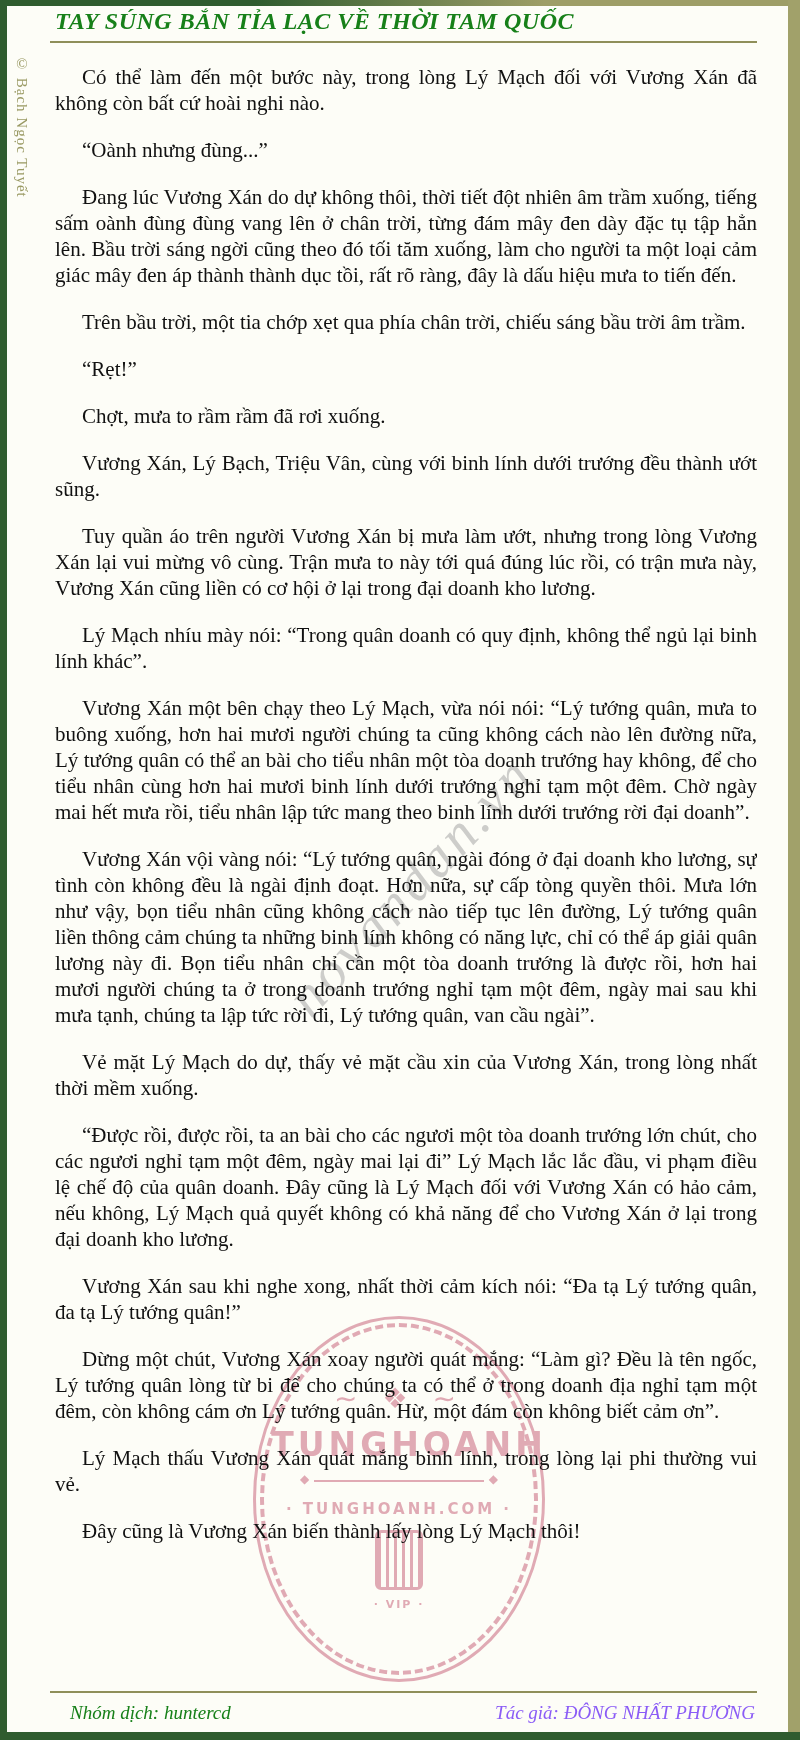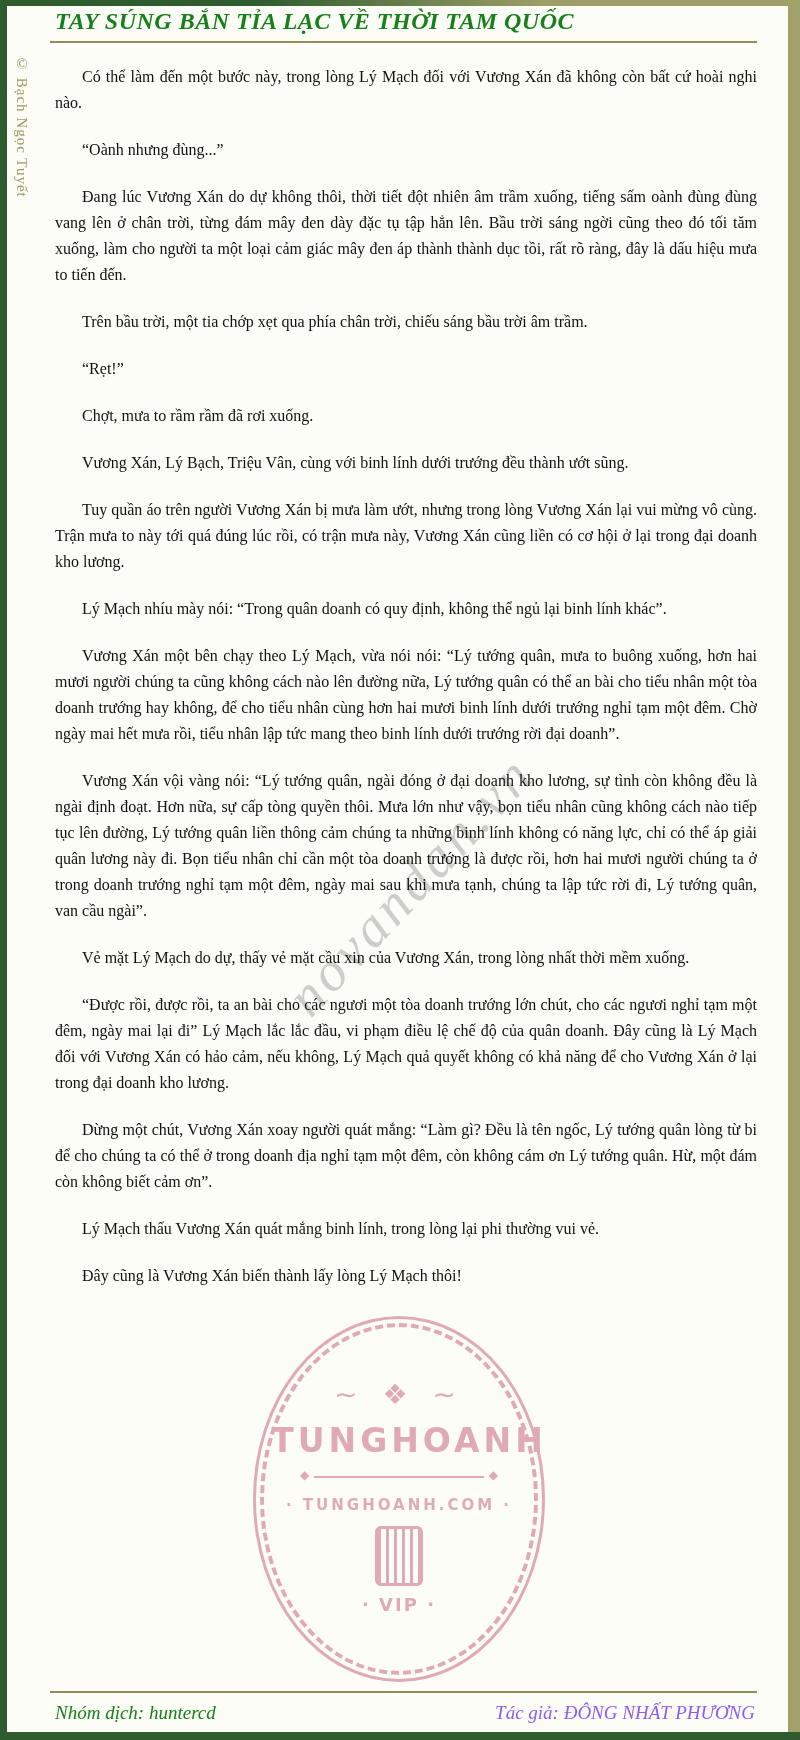--- a/index.html
+++ b/index.html
@@ -26,21 +26,21 @@
   
   .vertical-copy {
     position:absolute; left:13px; top:56px;
     writing-mode:vertical-rl; font-size:15px; letter-spacing:1px;
     color:#9a9a64; white-space:nowrap;
   }
 
   
   .content {
     position:absolute; left:55px; top:64px; width:702px; height:1622px;
-    overflow:hidden; font-size:16px; line-height:26px; color:#111111;
+    overflow:hidden; font-size:21px; line-height:26px; color:#111111;
     text-align:justify; z-index:2;
   }
   .content p { margin:0 0 21px 0; text-indent:27px; }
 
   
   .diag-watermark {
     position:absolute; left:100px; top:845px; width:620px; height:80px;
     display:flex; align-items:center; justify-content:center;
     transform:rotate(-47deg);
     font-style:italic; font-size:56px; letter-spacing:4px;
@@ -64,26 +64,26 @@
   .stamp-divider::before, .stamp-divider::after {
     content:"◆"; position:absolute; top:-8px; font-size:12px; color:currentColor;
     font-family:"DejaVu Sans",sans-serif;
   }
   .stamp-divider::before { left:-14px; } .stamp-divider::after { right:-14px; }
   .stamp-domain { font-family:"DejaVu Sans",sans-serif; font-weight:700; font-size:15px; letter-spacing:3px; margin-top:18px; white-space:nowrap; }
   .stamp-seal   {
     width:42px; height:54px; border:3px solid currentColor; border-radius:6px; margin-top:12px;
     background:repeating-linear-gradient(90deg, currentColor 0 3px, transparent 3px 8px);
   }
-  .stamp-vip { font-family:"DejaVu Sans",sans-serif; font-weight:700; font-size:18px; letter-spacing:2px; margin-top:8px; }
+  .stamp-vip { font-family:"DejaVu Sans",sans-serif; font-weight:700; font-size:11px; letter-spacing:2px; margin-top:8px; }
 
   
   .footer-rule { position:absolute; left:50px; top:1691px; width:707px; height:2px; background:#8f8f5a; }
   .footer-translator {
-    position:absolute; left:55px; top:1702px;
+    position:absolute; left:70px; top:1702px;
     font-style:italic; font-size:19px; color:#178019; white-space:nowrap;
   }
   .footer-author {
     position:absolute; right:45px; top:1702px;
     font-style:italic; font-size:19px; color:#8b5cf6; white-space:nowrap;
   }
 </style>
 </head>
 <body>
 
@@ -121,20 +121,21 @@
     <p>Trên bầu trời, một tia chớp xẹt qua phía chân trời, chiếu sáng bầu trời âm trầm.</p>
     <p>“Rẹt!”</p>
     <p>Chợt, mưa to rầm rầm đã rơi xuống.</p>
     <p>Vương Xán, Lý Bạch, Triệu Vân, cùng với binh lính dưới trướng đều thành ướt sũng.</p>
     <p>Tuy quần áo trên người Vương Xán bị mưa làm ướt, nhưng trong lòng Vương Xán lại vui mừng vô cùng. Trận mưa to này tới quá đúng lúc rồi, có trận mưa này, Vương Xán cũng liền có cơ hội ở lại trong đại doanh kho lương.</p>
     <p>Lý Mạch nhíu mày nói: “Trong quân doanh có quy định, không thể ngủ lại binh lính khác”.</p>
     <p>Vương Xán một bên chạy theo Lý Mạch, vừa nói nói: “Lý tướng quân, mưa to buông xuống, hơn hai mươi người chúng ta cũng không cách nào lên đường nữa, Lý tướng quân có thể an bài cho tiểu nhân một tòa doanh trướng hay không, để cho tiểu nhân cùng hơn hai mươi binh lính dưới trướng nghỉ tạm một đêm. Chờ ngày mai hết mưa rồi, tiểu nhân lập tức mang theo binh lính dưới trướng rời đại doanh”.</p>
     <p>Vương Xán vội vàng nói: “Lý tướng quân, ngài đóng ở đại doanh kho lương, sự tình còn không đều là ngài định đoạt. Hơn nữa, sự cấp tòng quyền thôi. Mưa lớn như vậy, bọn tiểu nhân cũng không cách nào tiếp tục lên đường, Lý tướng quân liền thông cảm chúng ta những binh lính không có năng lực, chỉ có thể áp giải quân lương này đi. Bọn tiểu nhân chỉ cần một tòa doanh trướng là được rồi, hơn hai mươi người chúng ta ở trong doanh trướng nghỉ tạm một đêm, ngày mai sau khi mưa tạnh, chúng ta lập tức rời đi, Lý tướng quân, van cầu ngài”.</p>
     <p>Vẻ mặt Lý Mạch do dự, thấy vẻ mặt cầu xin của Vương Xán, trong lòng nhất thời mềm xuống.</p>
     <p>“Được rồi, được rồi, ta an bài cho các ngươi một tòa doanh trướng lớn chút, cho các ngươi nghỉ tạm một đêm, ngày mai lại đi” Lý Mạch lắc lắc đầu, vi phạm điều lệ chế độ của quân doanh. Đây cũng là Lý Mạch đối với Vương Xán có hảo cảm, nếu không, Lý Mạch quả quyết không có khả năng để cho Vương Xán ở lại trong đại doanh kho lương.</p>
+    <p>Vương Xán sau khi nghe xong, nhất thời cảm kích nói: “Đa tạ Lý tướng quân, đa tạ Lý tướng quân!”</p>
     <p>Dừng một chút, Vương Xán xoay người quát mắng: “Làm gì? Đều là tên ngốc, Lý tướng quân lòng từ bi để cho chúng ta có thể ở trong doanh địa nghỉ tạm một đêm, còn không cám ơn Lý tướng quân. Hừ, một đám còn không biết cảm ơn”.</p>
     <p>Lý Mạch thấu Vương Xán quát mắng binh lính, trong lòng lại phi thường vui vẻ.</p>
     <p>Đây cũng là Vương Xán biến thành lấy lòng Lý Mạch thôi!</p>
   </div>
 
   <div class="footer-rule"></div>
   <div class="footer-translator">Nhóm dịch: huntercd</div>
   <div class="footer-author">Tác giả: ĐÔNG NHẤT PHƯƠNG</div>
 
 </div>

